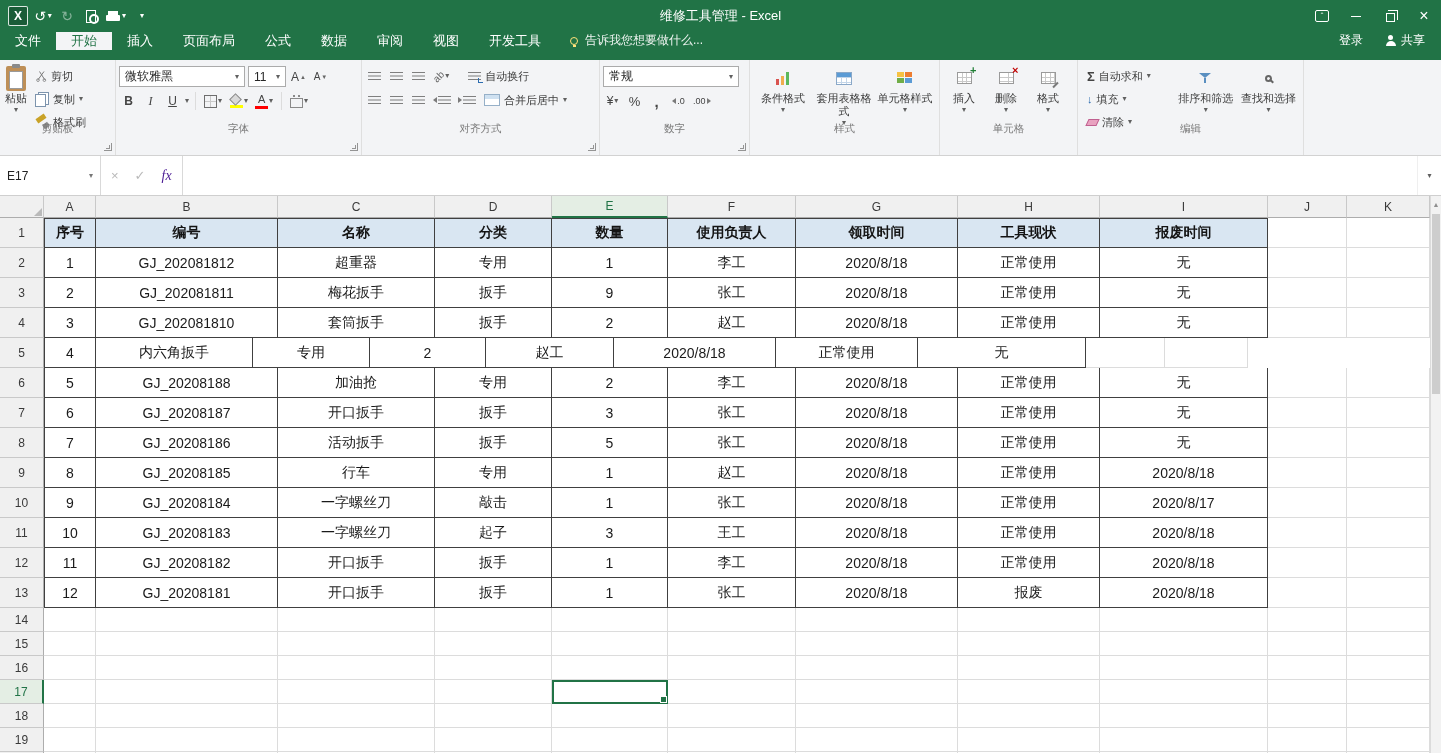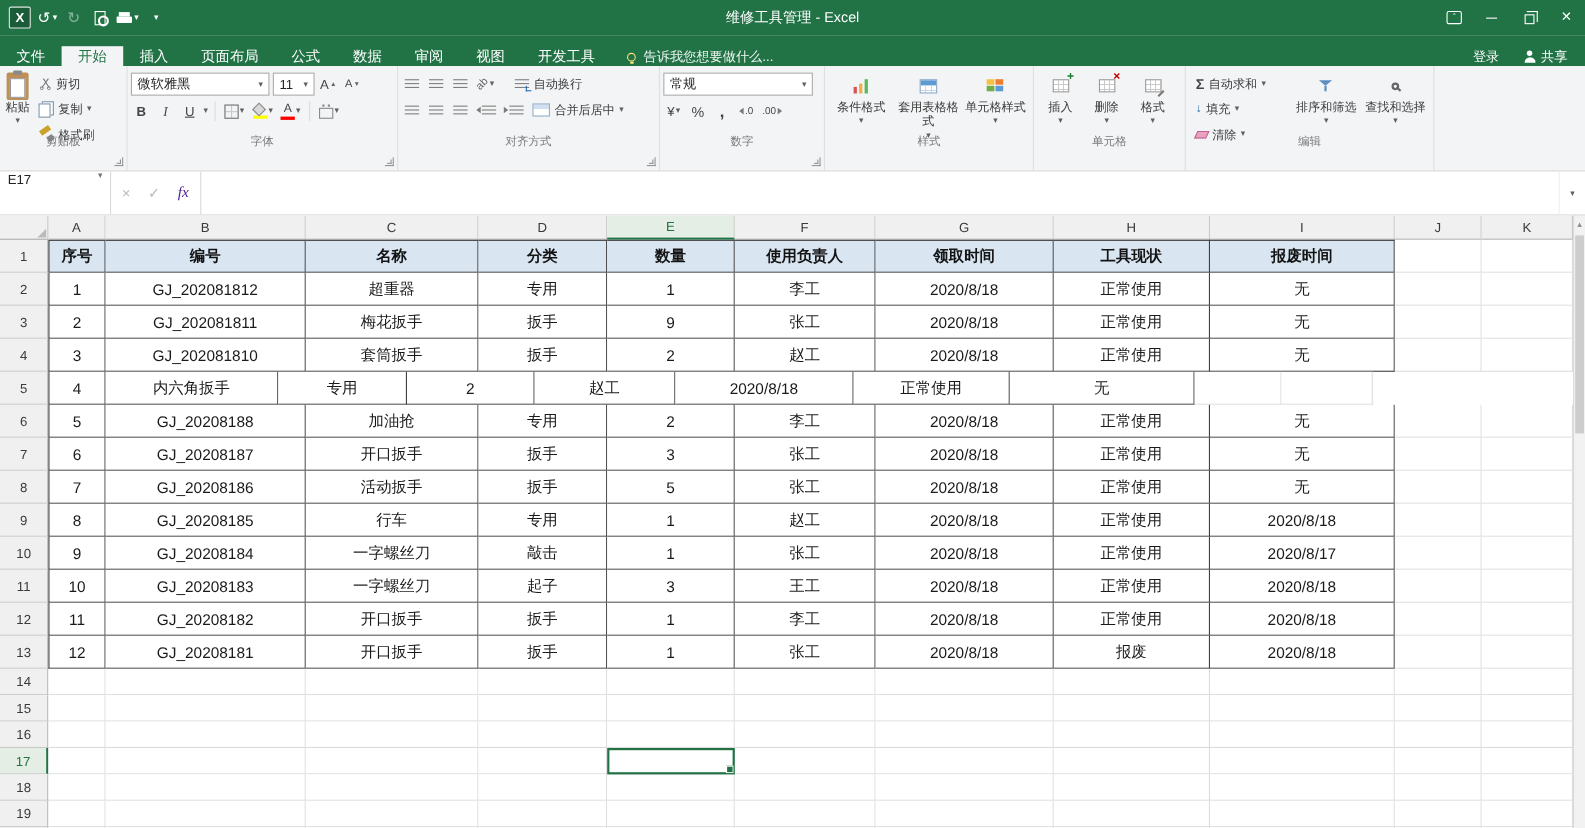--- a/index.html
+++ b/index.html
@@ -21,21 +21,21 @@
 .i-min{width:10px;height:1px;background:#fff}
 .i-restore{position:relative;width:9px;height:9px;border:1px solid #fff;margin-top:3px}
 .i-restore::before{content:"";position:absolute;left:1px;top:-4px;width:9px;height:9px;border-top:1px solid #fff;border-right:1px solid #fff}
 .i-print{position:relative;width:14px;height:11px}
 .i-print::before{content:"";position:absolute;left:2px;top:0;width:10px;height:4px;background:#fff}
 .i-print::after{content:"";position:absolute;left:0;top:4px;width:14px;height:6px;background:#fff;border-radius:1px}
 .i-zoomdoc{position:relative;width:10px;height:13px;border:1px solid #fff}
 .i-zoomdoc::after{content:"";position:absolute;right:-4px;bottom:-2px;width:6px;height:6px;border:2px solid #fff;border-radius:50%}
 
 
-.tabrow{height:28px;background:#217346;display:flex;align-items:flex-end;color:#fff}
+.tabrow{height:28px;background:#217346;display:flex;align-items:flex-start;color:#fff}
 .tabs{display:flex;align-items:stretch}
 .tab{display:flex;align-items:center;padding:0 15px;font-size:13px;white-space:nowrap}
 .tab.active{background:#F3F4F6;color:#217346}
 .tellme{display:flex;align-items:center;gap:7px;padding:0 14px;color:rgba(255,255,255,.92);font-size:12px;white-space:nowrap}
 .i-bulb{position:relative;width:8px;height:8px;border:1px solid #ffe27a;border-radius:50%}
 .i-bulb::after{content:"";position:absolute;left:1.5px;bottom:-3px;width:3px;height:2px;background:#ffe27a}
 .acct{margin-left:auto;display:flex;align-items:center;gap:22px;padding-right:16px;font-size:12px}
 .acct .item{display:flex;align-items:center;gap:5px;white-space:nowrap}
 .i-person{position:relative;width:11px;height:11px}
 .i-person::before{content:"";position:absolute;left:3px;top:0;width:5px;height:5px;border-radius:50%;background:#fff}
@@ -100,21 +100,21 @@
 .i-clear{width:11px;height:7px;background:#e9a2c0;border:1px solid #c06090;transform:skewX(-25deg)}
 .i-funnel{position:relative;width:13px;height:13px}
 .i-funnel::before{content:"";position:absolute;left:0;top:1px;border-left:6px solid transparent;border-right:6px solid transparent;border-top:5px solid #5a8fc0}
 .i-funnel::after{content:"";position:absolute;left:5px;top:6px;width:2px;height:5px;background:#5a8fc0}
 .i-mag{width:7px;height:7px;border:2px solid #666;border-radius:50%;position:relative;margin:2px}
 .i-mag::after{content:"";position:absolute;width:5px;height:2px;background:#666;right:-4px;bottom:-2px;transform:rotate(45deg)}
 .vsep{width:1px;height:18px;background:#DCDCDC;margin:0 3px}
 
 
 .fbar{height:40px;display:flex;align-items:stretch;background:#fff;border-bottom:1px solid #CFCFCF}
-.namebox{width:101px;display:flex;align-items:flex-start;padding:0 7px;border-right:1px solid #D9D9D9;font-size:12px;color:#222}
+.namebox{width:101px;display:flex;align-items:center;padding:0 7px;border-right:1px solid #D9D9D9;font-size:12px;color:#222}
 .namebox .carr{margin-left:auto;color:#777}
 .fxbtns{display:flex;align-items:center;border-right:1px solid #D9D9D9;padding:0 10px;gap:16px}
 .fxgray{color:#b9b9b9;font-size:13px}
 .fx{font-family:"Liberation Serif",serif;font-style:italic;font-size:14px;color:#4c1d95}
 .finput{flex:1}
 .fexp{width:24px;display:flex;align-items:center;justify-content:center;color:#777;border-left:1px solid #EFEFEF}
 
 
 #sheet{position:absolute;left:0;top:196px;width:1430px;height:557px;overflow:hidden;background:#fff;font-size:14px;color:#1a1a1a}
 .grow{display:flex;align-items:stretch}

